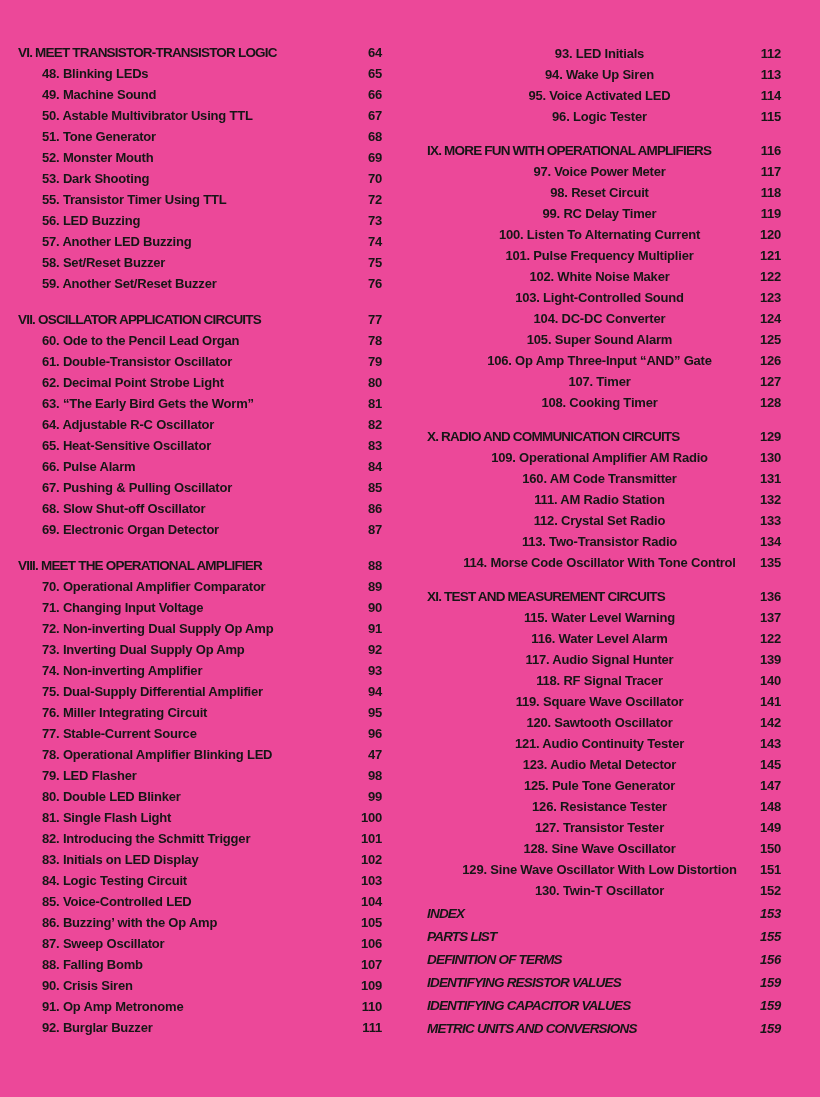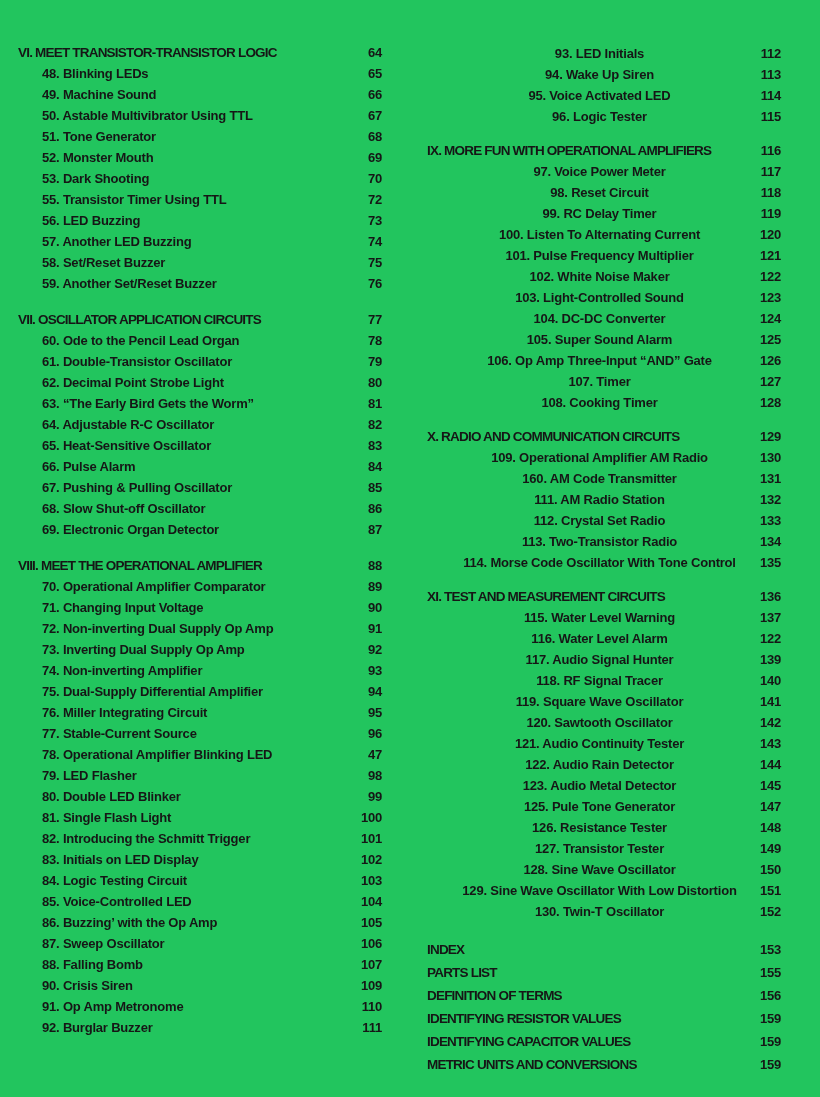--- a/index.html
+++ b/index.html
@@ -1,20 +1,20 @@
 <!DOCTYPE html>
 <html><head>
 <meta charset="utf-8">
 <style>
   html, body { margin: 0; padding: 0; background: #ffffff; }
   .page {
     position: relative;
     width: 820px;
     height: 1097px;
-    background: #22c55e;
+    background: #ec4899;
     font-family: "Liberation Sans", sans-serif;
     font-weight: 700;
     color: #161616;
     overflow: hidden;
   }
   .col { position: absolute; top: 27px; }
   .col-left  { left: 18px;  width: 364px; }
   .col-right { left: 427px; width: 354px; }
 
   .row {
@@ -41,21 +41,21 @@
 
   .header-row .label,
   .backmatter-row .label {
     font-size: 13.5px;
     letter-spacing: -0.8px;
   }
 
   .block-section { margin-top: 15px; }
   .col-right .block-section { margin-top: 13px; }
   .block-continuation { margin-top: 16px; }
-  .block-backmatter { margin-top: 16px; }
+  .block-backmatter { margin-top: 1px; font-style: italic; }
   .backmatter-row { height: 23px; line-height: 23px; }
 </style>
 </head>
 <body>
 
 <div class="page">
   <div class="col col-left">
       <div class="block block-section">
         <div class="row header-row"><span class="label">VI. MEET TRANSISTOR-TRANSISTOR LOGIC</span><span class="pagenum">64</span></div>
         <div class="row item-row"><span class="label">48. Blinking LEDs</span><span class="pagenum">65</span></div>
@@ -142,21 +142,20 @@
       </div>
       <div class="block block-section">
         <div class="row header-row"><span class="label">XI. TEST AND MEASUREMENT CIRCUITS</span><span class="pagenum">136</span></div>
         <div class="row item-row"><span class="label">115. Water Level Warning</span><span class="pagenum">137</span></div>
         <div class="row item-row"><span class="label">116. Water Level Alarm</span><span class="pagenum">122</span></div>
         <div class="row item-row"><span class="label">117. Audio Signal Hunter</span><span class="pagenum">139</span></div>
         <div class="row item-row"><span class="label">118. RF Signal Tracer</span><span class="pagenum">140</span></div>
         <div class="row item-row"><span class="label">119. Square Wave Oscillator</span><span class="pagenum">141</span></div>
         <div class="row item-row"><span class="label">120. Sawtooth Oscillator</span><span class="pagenum">142</span></div>
         <div class="row item-row"><span class="label">121. Audio Continuity Tester</span><span class="pagenum">143</span></div>
-        <div class="row item-row"><span class="label">122. Audio Rain Detector</span><span class="pagenum">144</span></div>
         <div class="row item-row"><span class="label">123. Audio Metal Detector</span><span class="pagenum">145</span></div>
         <div class="row item-row"><span class="label">125. Pule Tone Generator</span><span class="pagenum">147</span></div>
         <div class="row item-row"><span class="label">126. Resistance Tester</span><span class="pagenum">148</span></div>
         <div class="row item-row"><span class="label">127. Transistor Tester</span><span class="pagenum">149</span></div>
         <div class="row item-row"><span class="label">128. Sine Wave Oscillator</span><span class="pagenum">150</span></div>
         <div class="row item-row"><span class="label">129. Sine Wave Oscillator With Low Distortion</span><span class="pagenum">151</span></div>
         <div class="row item-row"><span class="label">130. Twin-T Oscillator</span><span class="pagenum">152</span></div>
       </div>
       <div class="block block-backmatter">
         <div class="row backmatter-row"><span class="label">INDEX</span><span class="pagenum">153</span></div>

